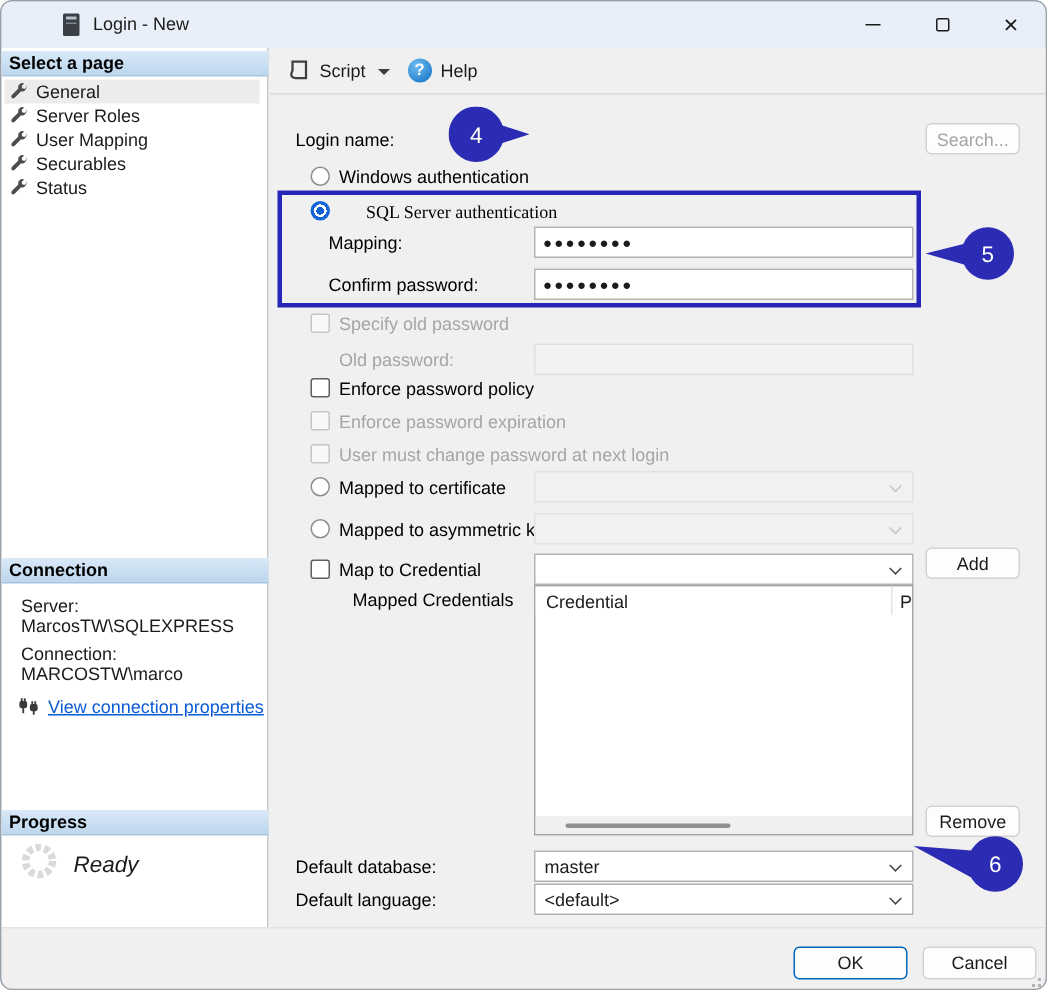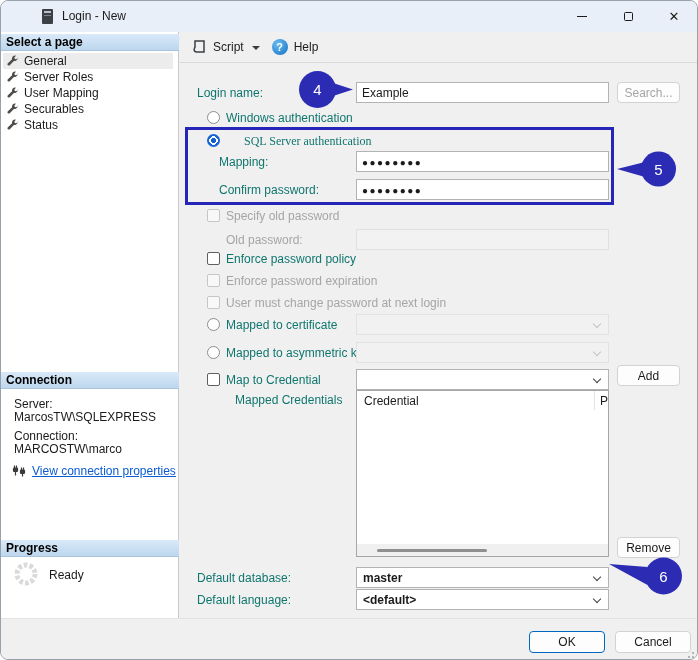--- a/index.html
+++ b/index.html
@@ -42,30 +42,30 @@
   
   .content { position:absolute; left:179px; top:31px; width:519px; height:586px; background:#f0f0f0; }
   .toolbar { position:absolute; left:0; top:0; width:100%; height:31px; border-bottom:1px solid #d9d9d9;
              display:flex; align-items:center; padding-left:11px; gap:6px; }
   .tb-text { font-size:12px; }
   .caret-down { width:0; height:0; border-left:4px solid transparent; border-right:4px solid transparent;
                 border-top:4px solid #3b3b3b; margin:2px 6px 0 2px; }
   .help-ball { width:16px; height:16px; border-radius:50%; background:radial-gradient(circle at 35% 30%,#6cbcf2,#0f6fc4);
                color:#fff; font-weight:bold; font-size:11px; display:flex; align-items:center; justify-content:center; }
 
-  .lbl { position:absolute; white-space:nowrap; font-size:12px; color:#0f766e; }
+  .lbl { position:absolute; white-space:nowrap; font-size:12px; color:#000000; }
   .dis { color:#a5a5a5; }
 
   .txt-input { position:absolute; height:21px; background:#fff; border:1px solid #b3b3b3;
                font-family:"Liberation Sans", sans-serif; font-size:12px; padding:0 5px; color:#1b1b1b; }
   .txt-input.pwd { font-size:10px; letter-spacing:1.5px; padding-top:2px; }
   .txt-input.idisabled { background:#f2f2f2; border-color:#e0e0e0; }
 
   .combo { position:absolute; height:21px; background:#fff; border:1px solid #b3b3b3;
-           font-size:12px; display:flex; align-items:center; padding:0 22px 0 6px;font-weight:bold; }
+           font-size:12px; display:flex; align-items:center; padding:0 22px 0 6px; }
   .combo .chev { position:absolute; right:8px; top:6px; width:6px; height:6px;
                  border-right:1.4px solid #3f3f3f; border-bottom:1.4px solid #3f3f3f;
                  transform:rotate(45deg); }
   .combo.cdis { background:#f1f1f1; border-color:#e2e2e2; }
   .combo.cdis .chev { border-color:#c4c4c4; }
 
   .btn { position:absolute; background:#fdfdfd; border:1px solid #d2d2d2; border-radius:4px;
          font-size:12px; color:#1b1b1b; display:flex; align-items:center; justify-content:center; cursor:pointer; }
   .btn.default { border-color:#0067c0; }
   .btn.greyed { color:#a5a5a5; }
@@ -91,21 +91,21 @@
   
   .footer { position:absolute; left:0; top:617px; width:100%; height:43px; background:#f0f0f0;
             border-top:1px solid #e2e2e2; }
   .grip { position:absolute; right:3px; bottom:3px; width:8px; height:8px;
           background:
             radial-gradient(circle at 7px 7px,#b5b5b5 1px,transparent 1.2px),
             radial-gradient(circle at 7px 3px,#b5b5b5 1px,transparent 1.2px),
             radial-gradient(circle at 3px 7px,#b5b5b5 1px,transparent 1.2px); }
 
   .spinner { position:absolute; left:12px; top:529px; }
-  .ready-lbl { position:absolute; left:48px; top:536px; font-size:12px; }
+  .ready-lbl { position:absolute; left:48px; top:536px; font-size:15px;font-style:italic; }
 
   .callout { position:absolute; pointer-events:none; }
   .callout text { fill:#fff; font-family:"Liberation Sans", sans-serif; font-size:15px; }
 </style>
 </head>
 <body>
 
 <div class="dialog">
 
   <div class="titlebar">
@@ -189,21 +189,20 @@
       <svg width="16" height="16" viewBox="0 0 16 16">
         <path d="M4 2 h9 v11 h-7 c-2.5 0 -3.3 -1.6 -2.6 -3.4 L4 8 Z" fill="none" stroke="#3b3f44" stroke-width="1.5"></path>
       </svg>
       <span class="tb-text">Script</span>
       <span class="caret-down"></span>
       <span class="help-ball">?</span>
       <span class="tb-text">Help</span>
     </div>
 
     <span class="lbl" style="left:17px; top:54px;">Login name:</span>
-    <input class="txt-input" style="left: 176px; top: 50px; width: 253px;" value="Example">
     <div class="btn greyed" style="left:437px; top:50px; width:63px; height:21px;">Search...</div>
 
     <span class="radio" style="left:27px; top:79px;"></span>
     <span class="lbl" style="left:46px; top:79px;">Windows authentication</span>
 
     <div class="hl-box"></div>
 
     <span class="radio checked" style="left:27px; top:102px;"></span>
     <span class="lbl" style="left:64px; top:102px;font-family:Liberation Serif, serif;">SQL Server authentication</span>
 

